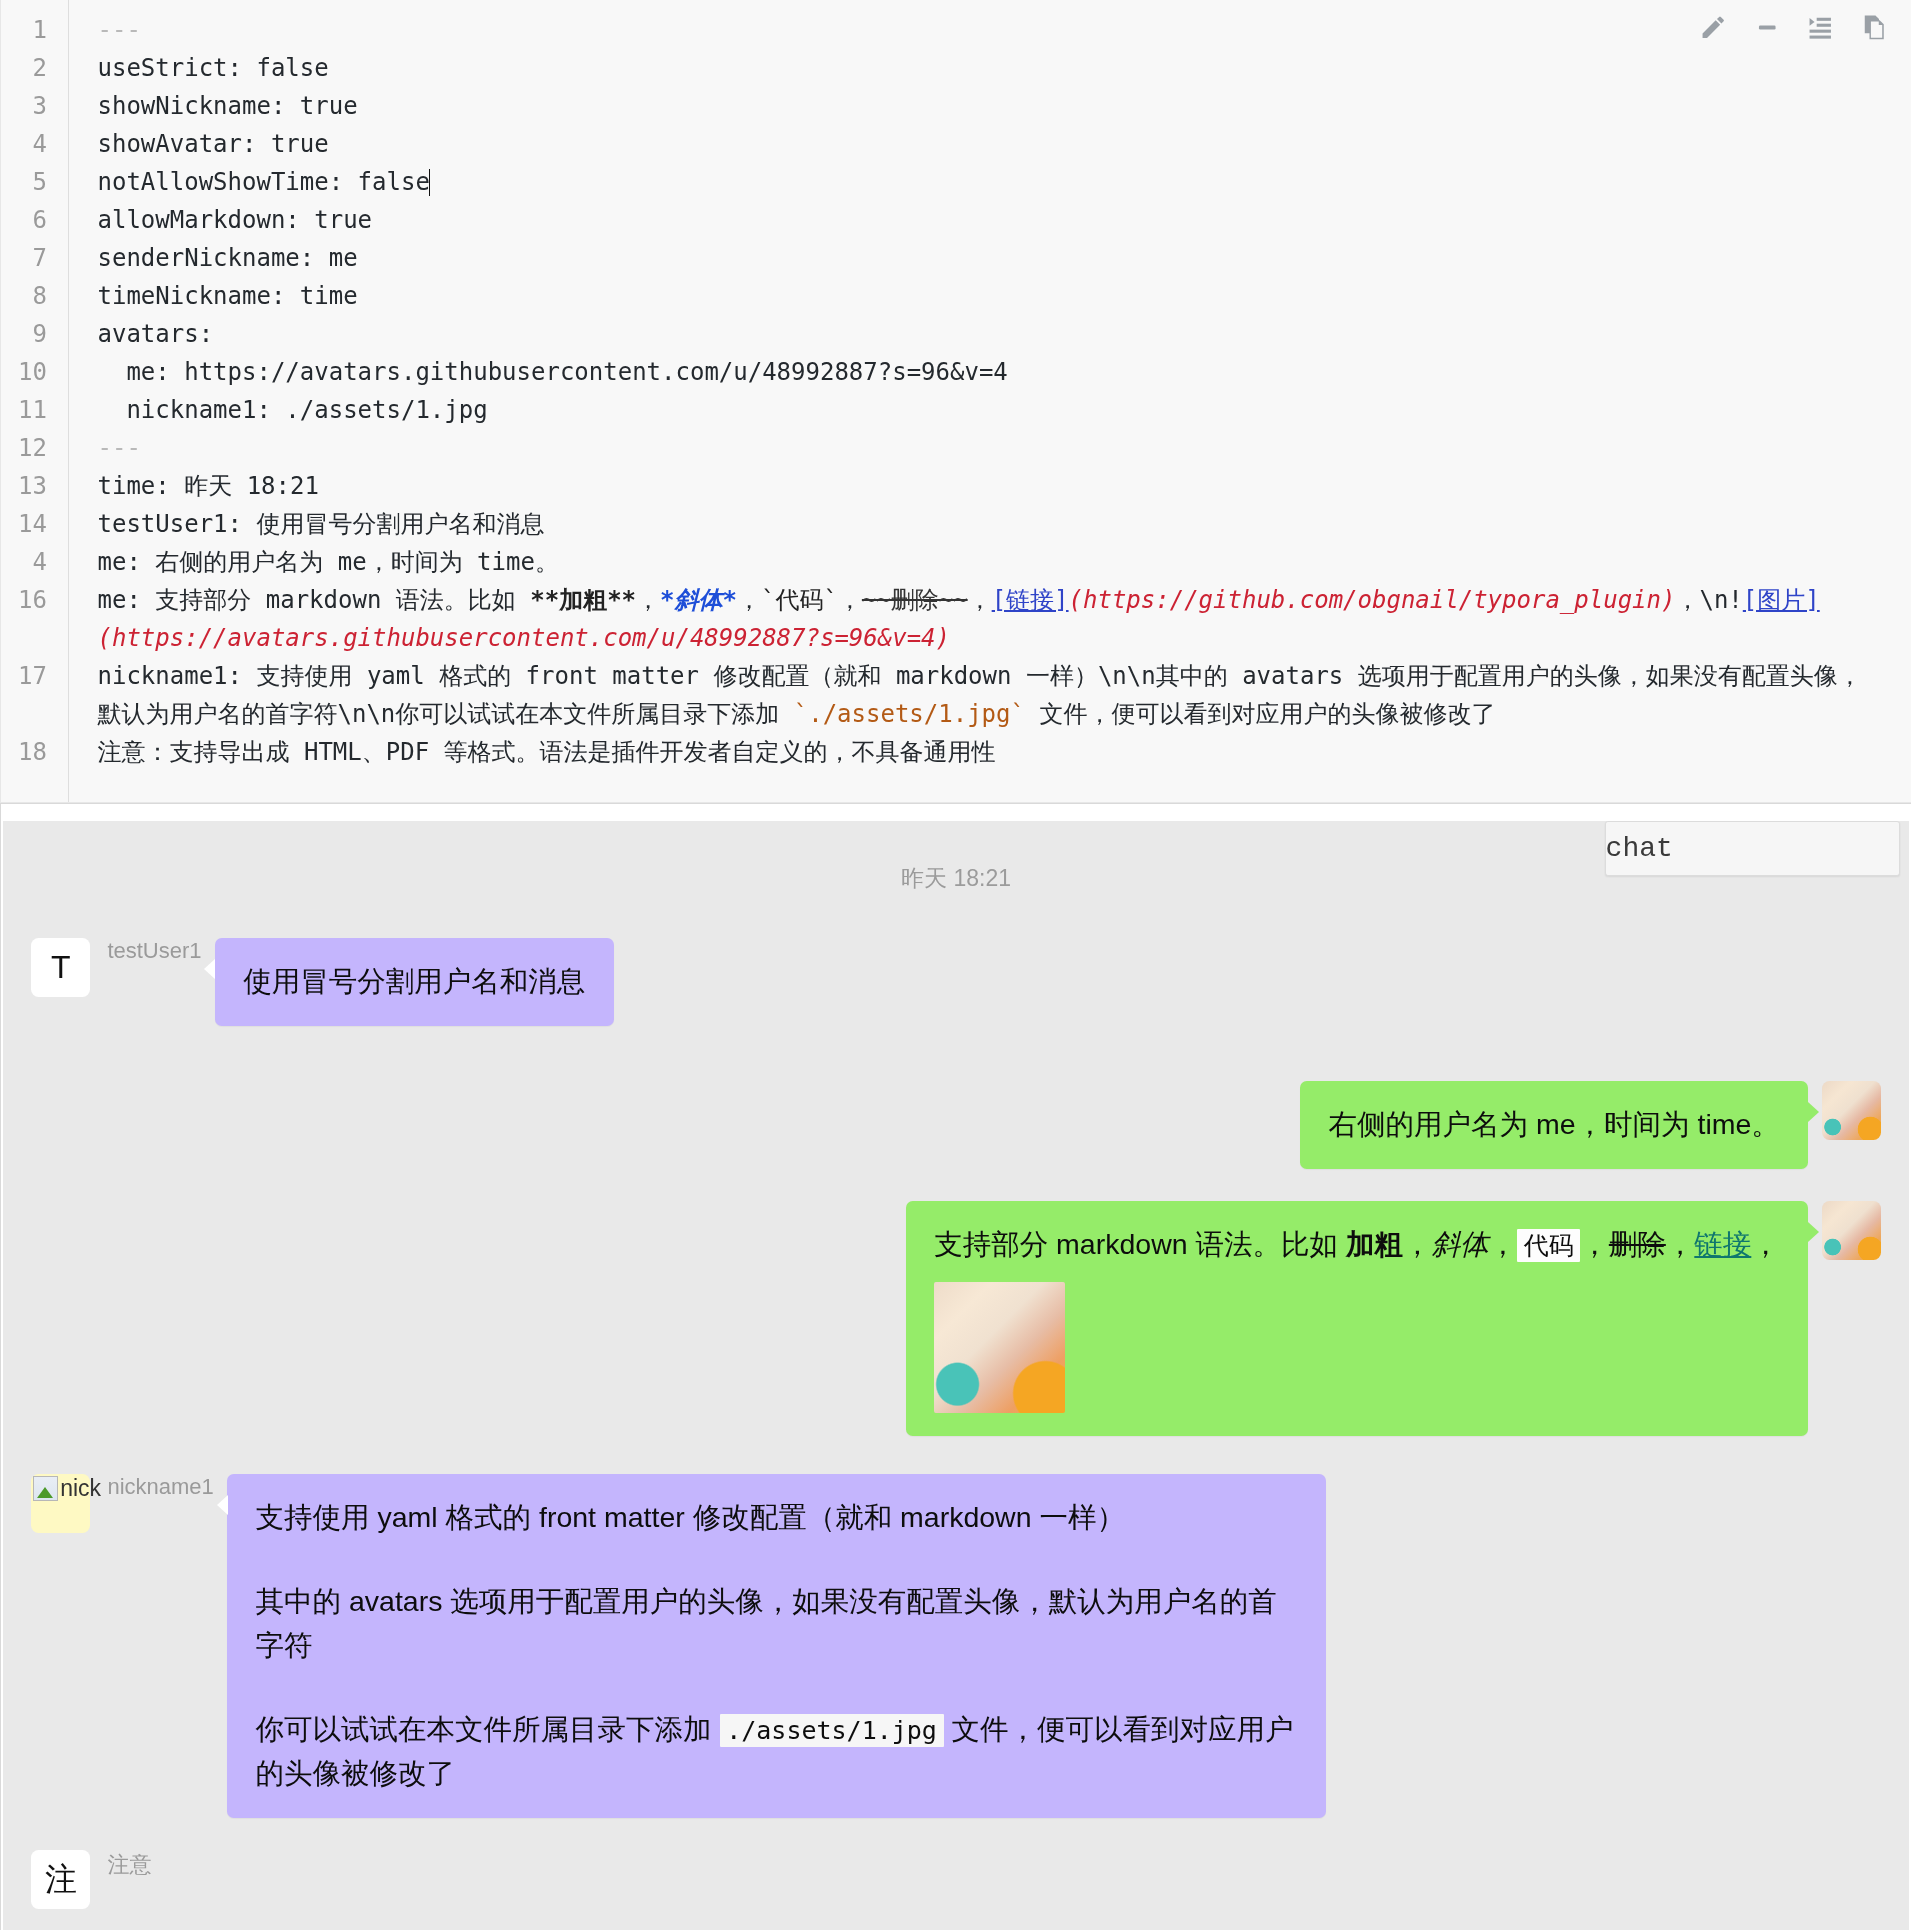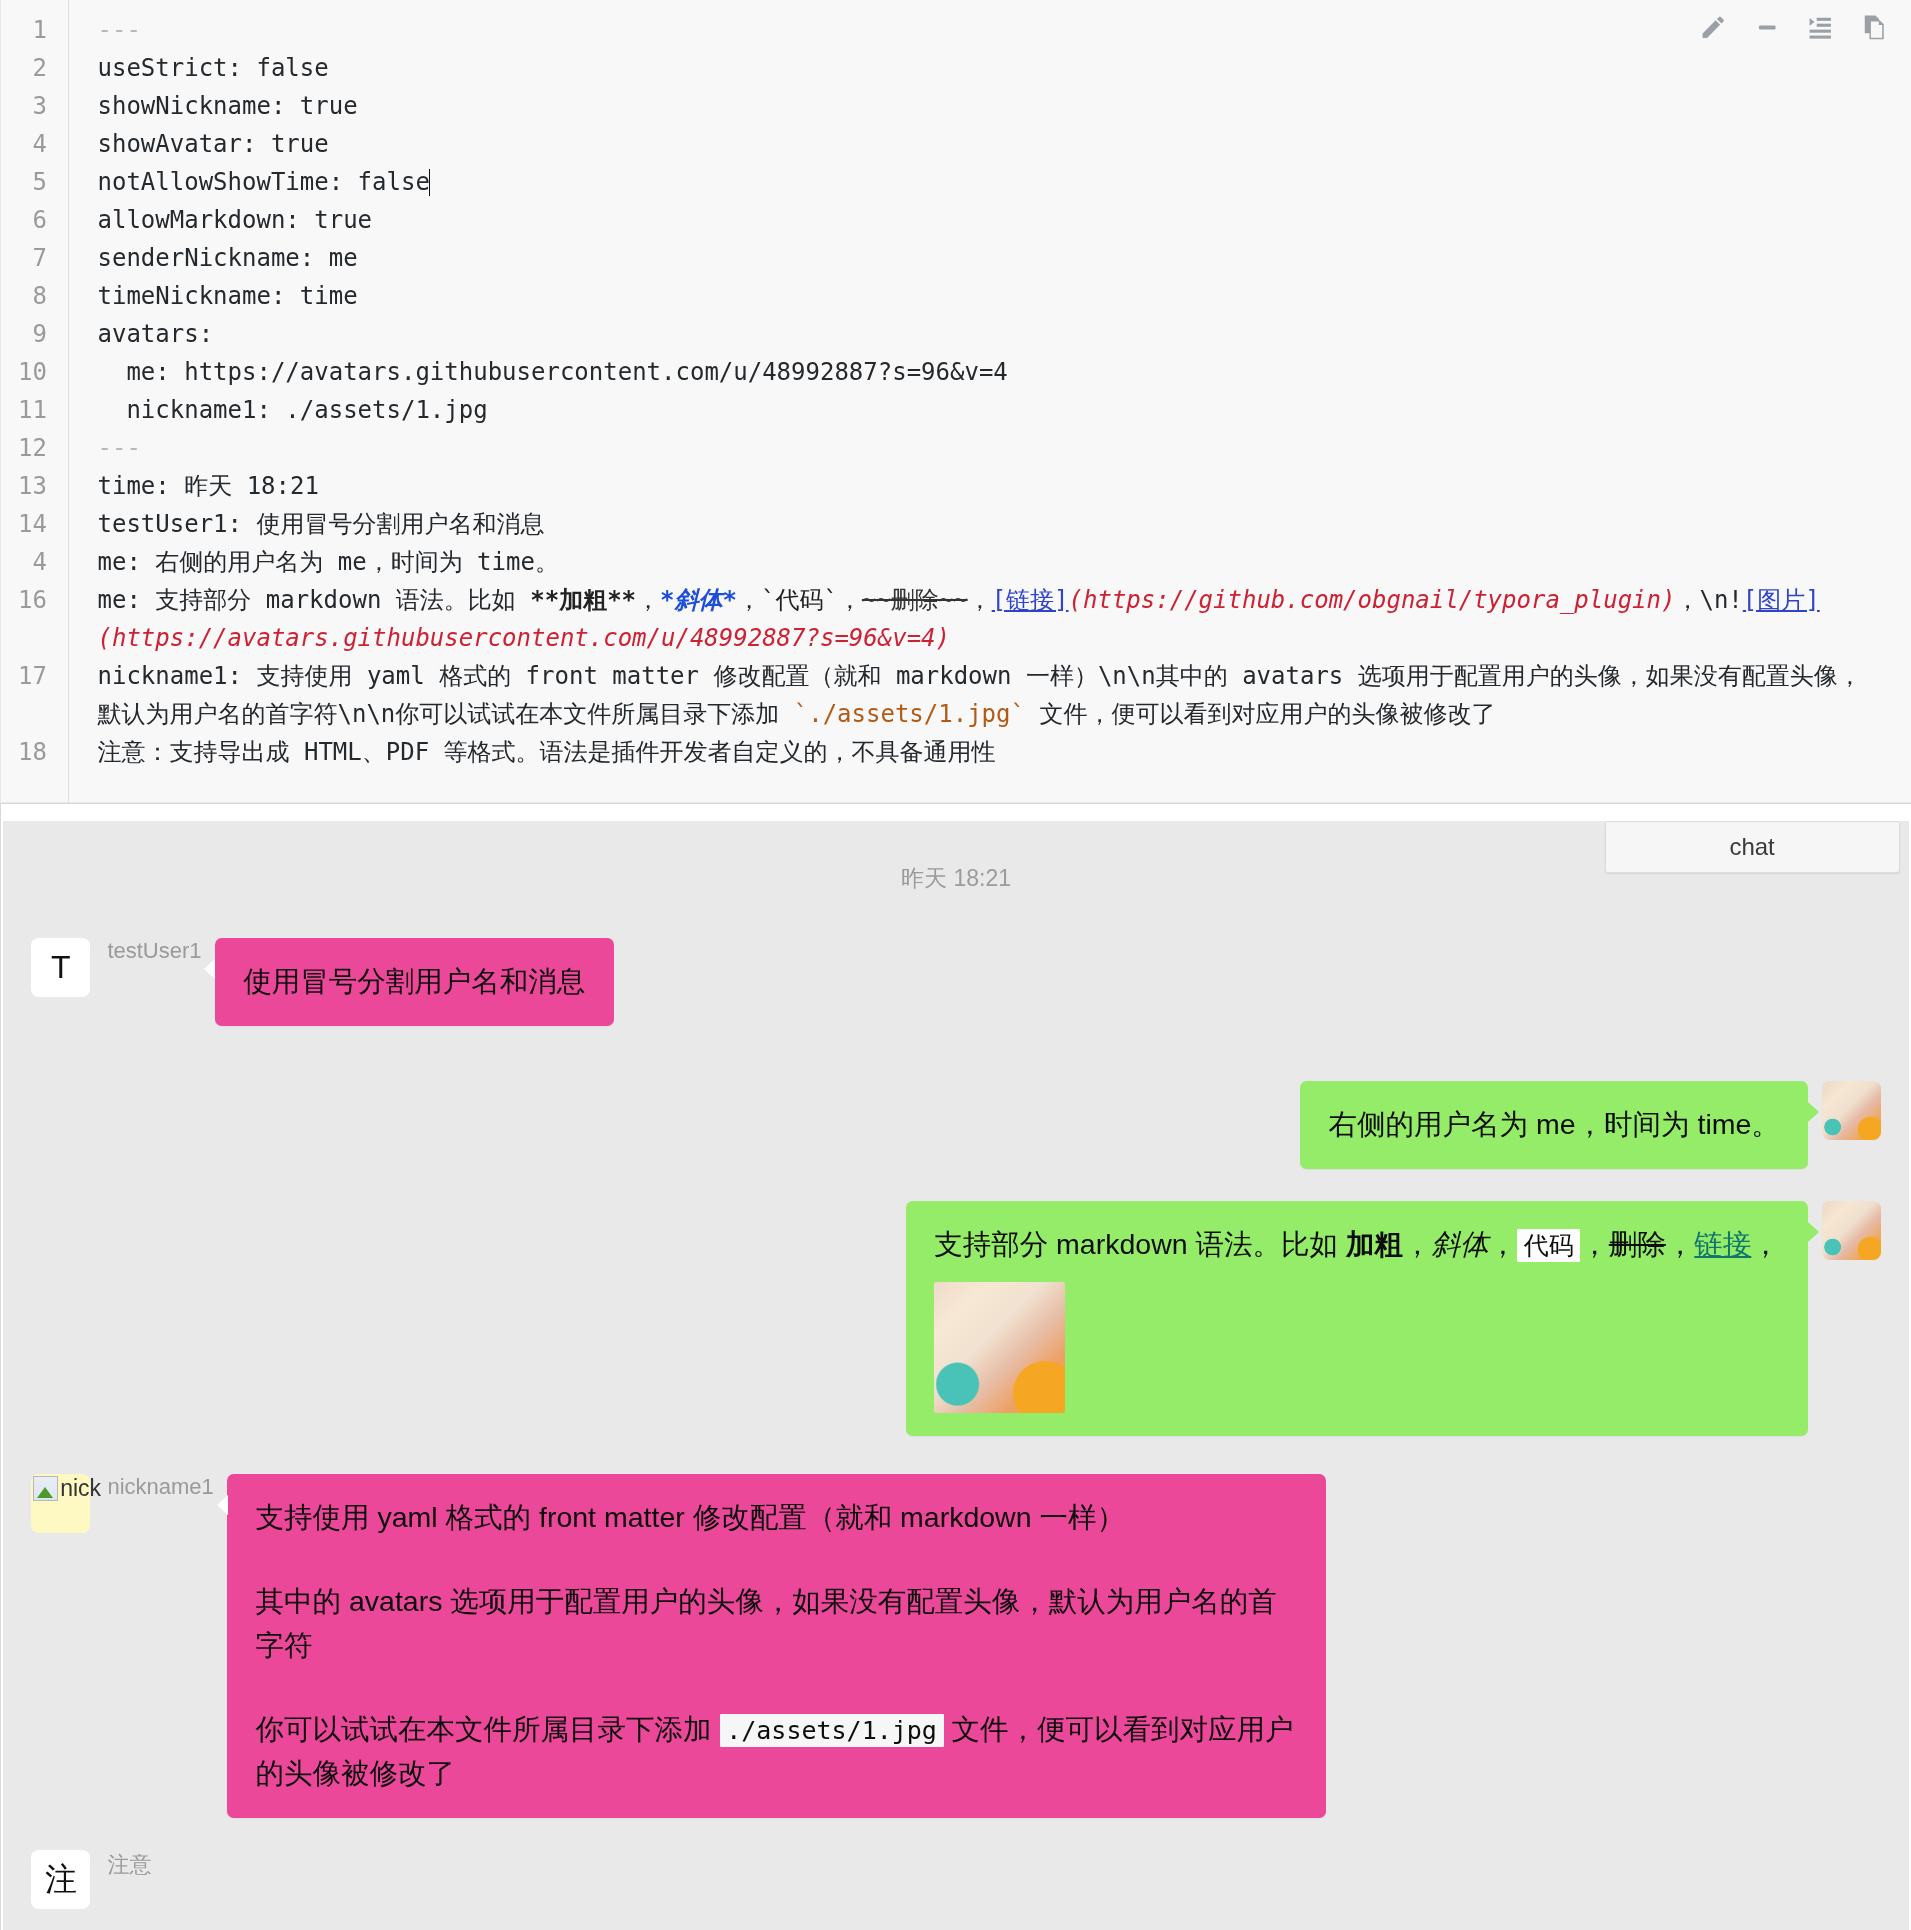--- a/index.html
+++ b/index.html
@@ -105,23 +105,23 @@
   .tab-bar {
     position: absolute;
     top: 0; right: 9.5px;
     width: 295px;
     z-index: 4;
   }
   .tab {
     background: #f6f6f6;
     border: 1px solid #dcdcdc;
     border-radius: 2.9px;
-    text-align: center;
-    font-family: Liberation Sans, sans-serif;
-    font-size: 24px;
+    text-align: left;
+    font-family: Liberation Mono, monospace;
+    font-size: 28px;
     color: #3a3a3a;
     padding: 10.5px 0 11.4px;
     box-shadow: 0 1px 1.9px rgba(0,0,0,.08);
   }
 
   .chat-scroll {
     position: absolute;
     left: 0; right: 0; top: 0; bottom: 0;
     padding: 42px 28.5px 0 28.5px;
   }
@@ -196,21 +196,21 @@
   .nick {
     font-size: 22px;
     color: #9a9a9a;
     margin: 0 0 5.7px 17px;
     font-family: "Liberation Sans", sans-serif;
   }
 
   .bubble {
     position: relative;
     margin-left: 13.3px;
-    background: #ec4899;
+    background: #c4b5fd;
     border-radius: 6.7px;
     padding: 21px 28.5px 23px 28.5px;
     font-size: 28.5px;
     line-height: 1.55;
     color: #0d0d0d;
     font-family: "Liberation Sans", sans-serif;
     box-shadow: 0 1px 1px rgba(0,0,0,.04);
     word-break: break-word;
   }
   .bubble::before {

